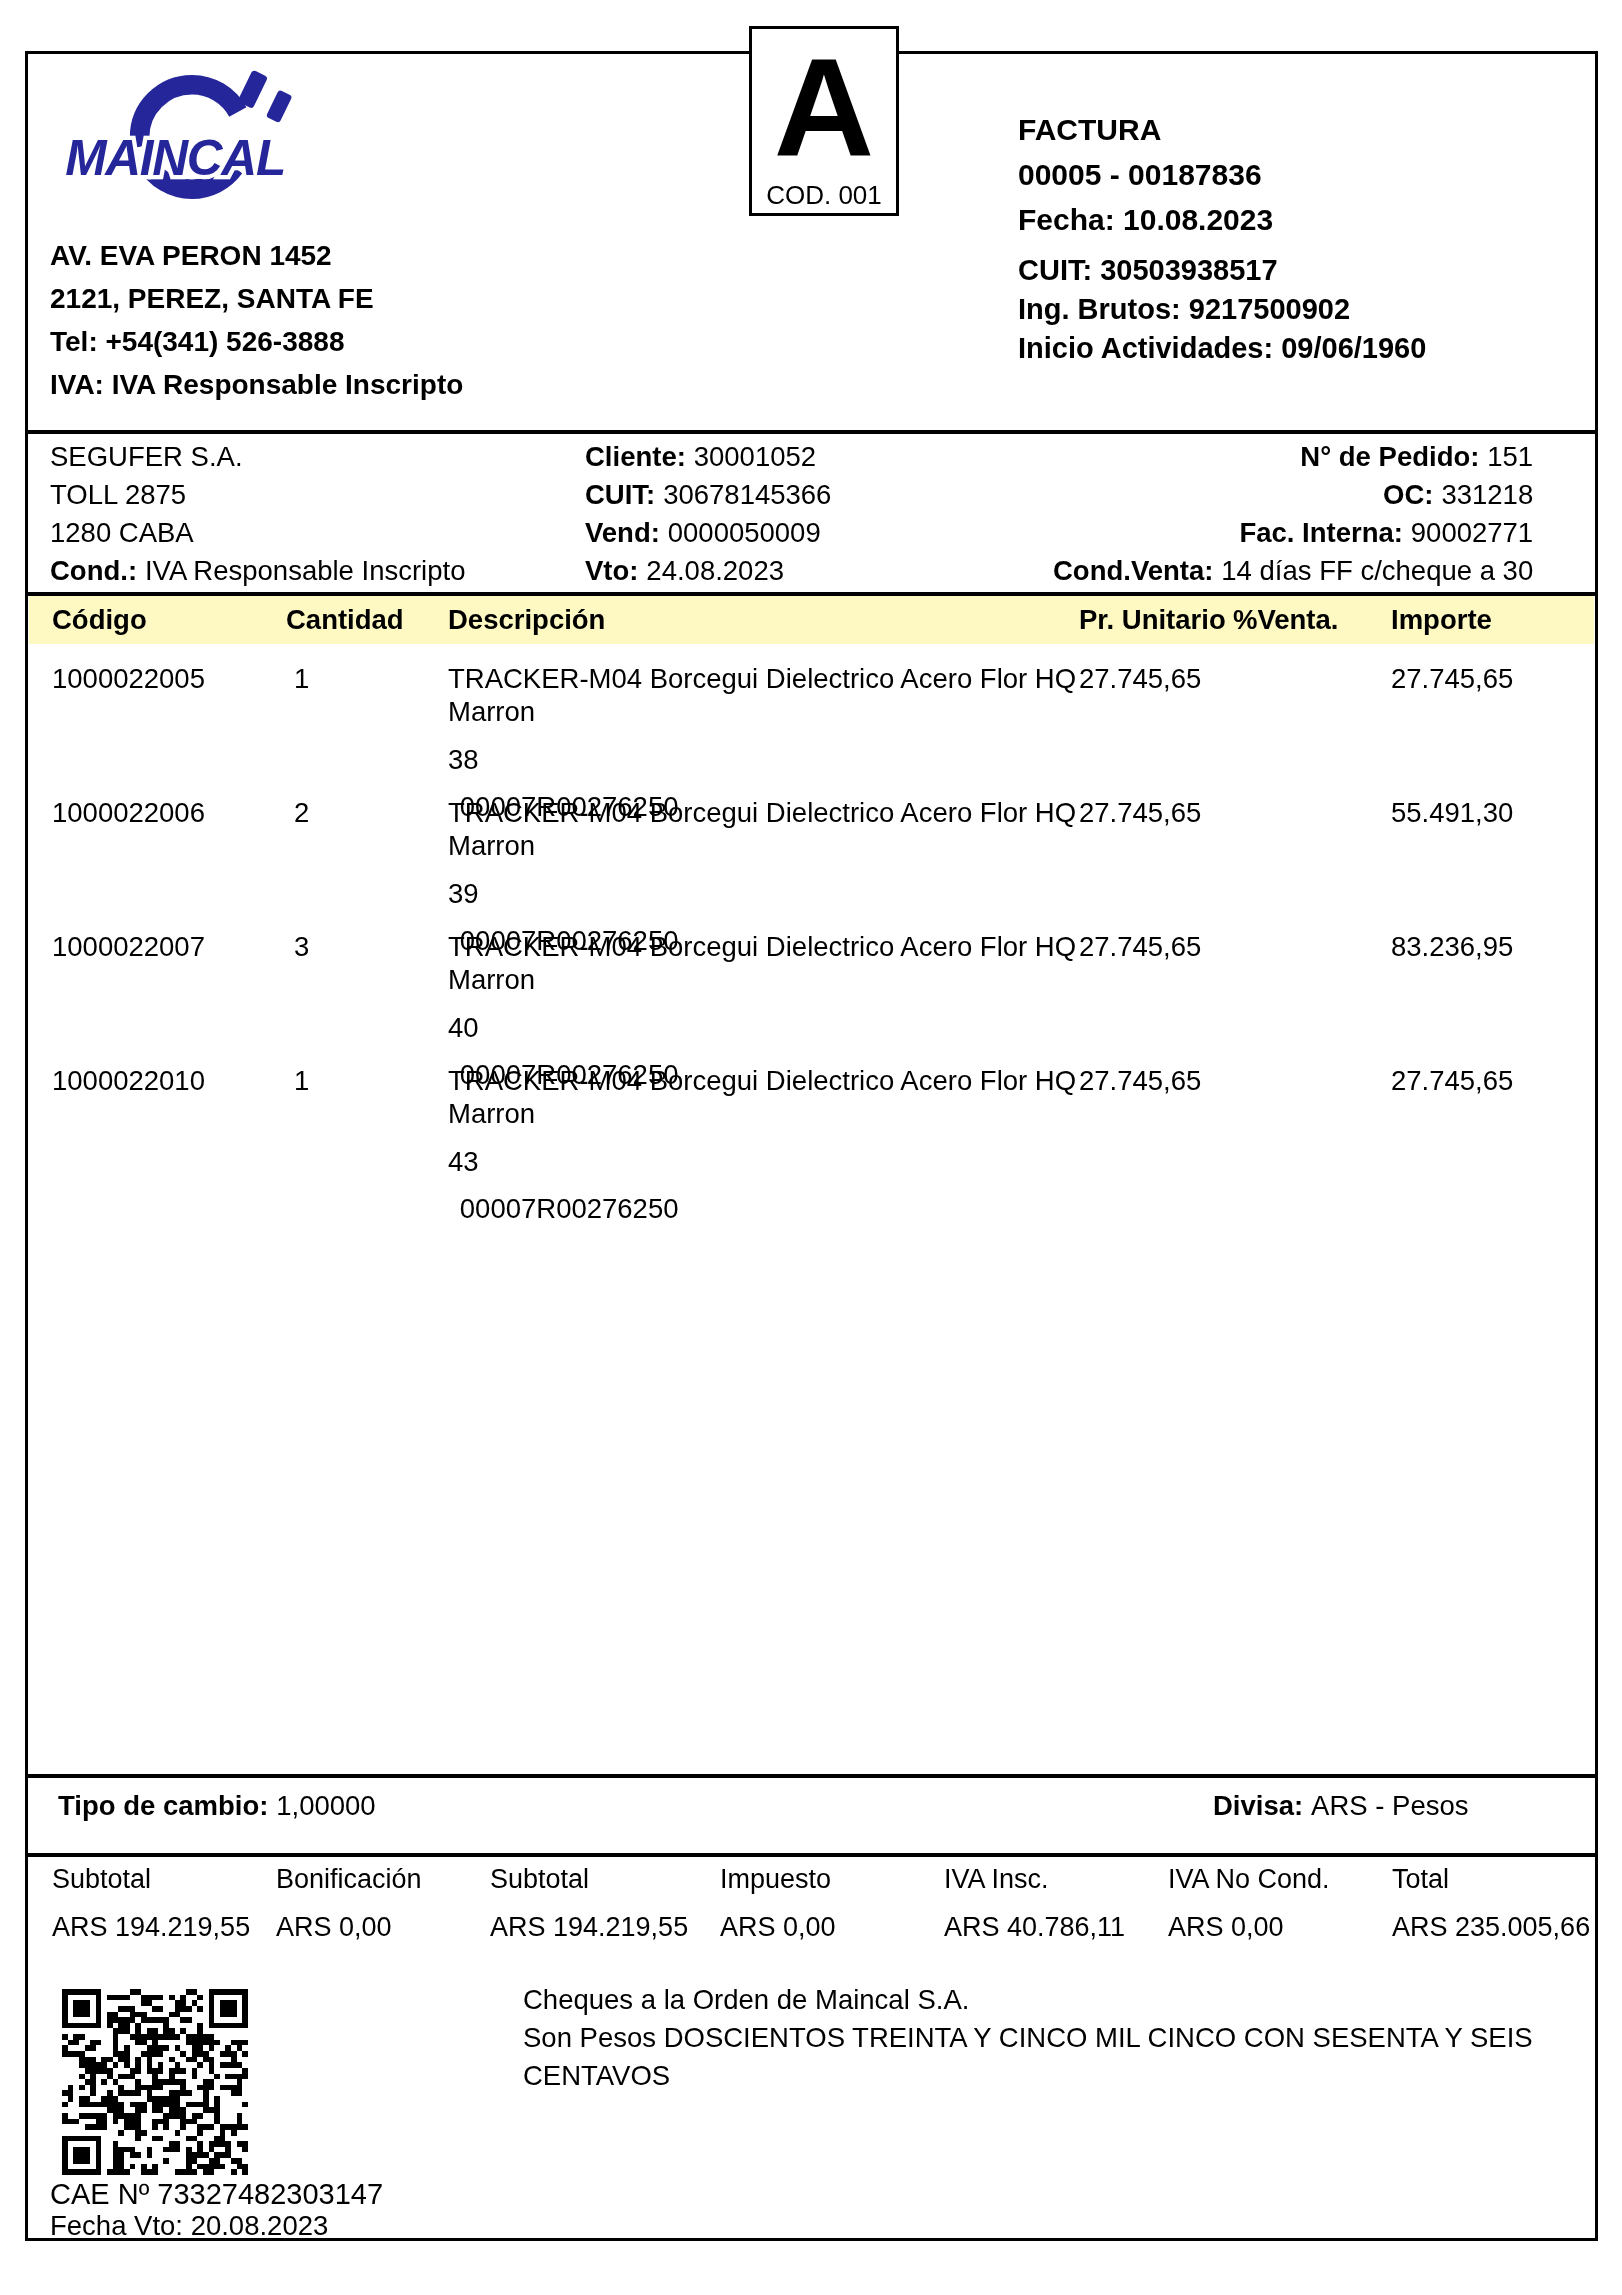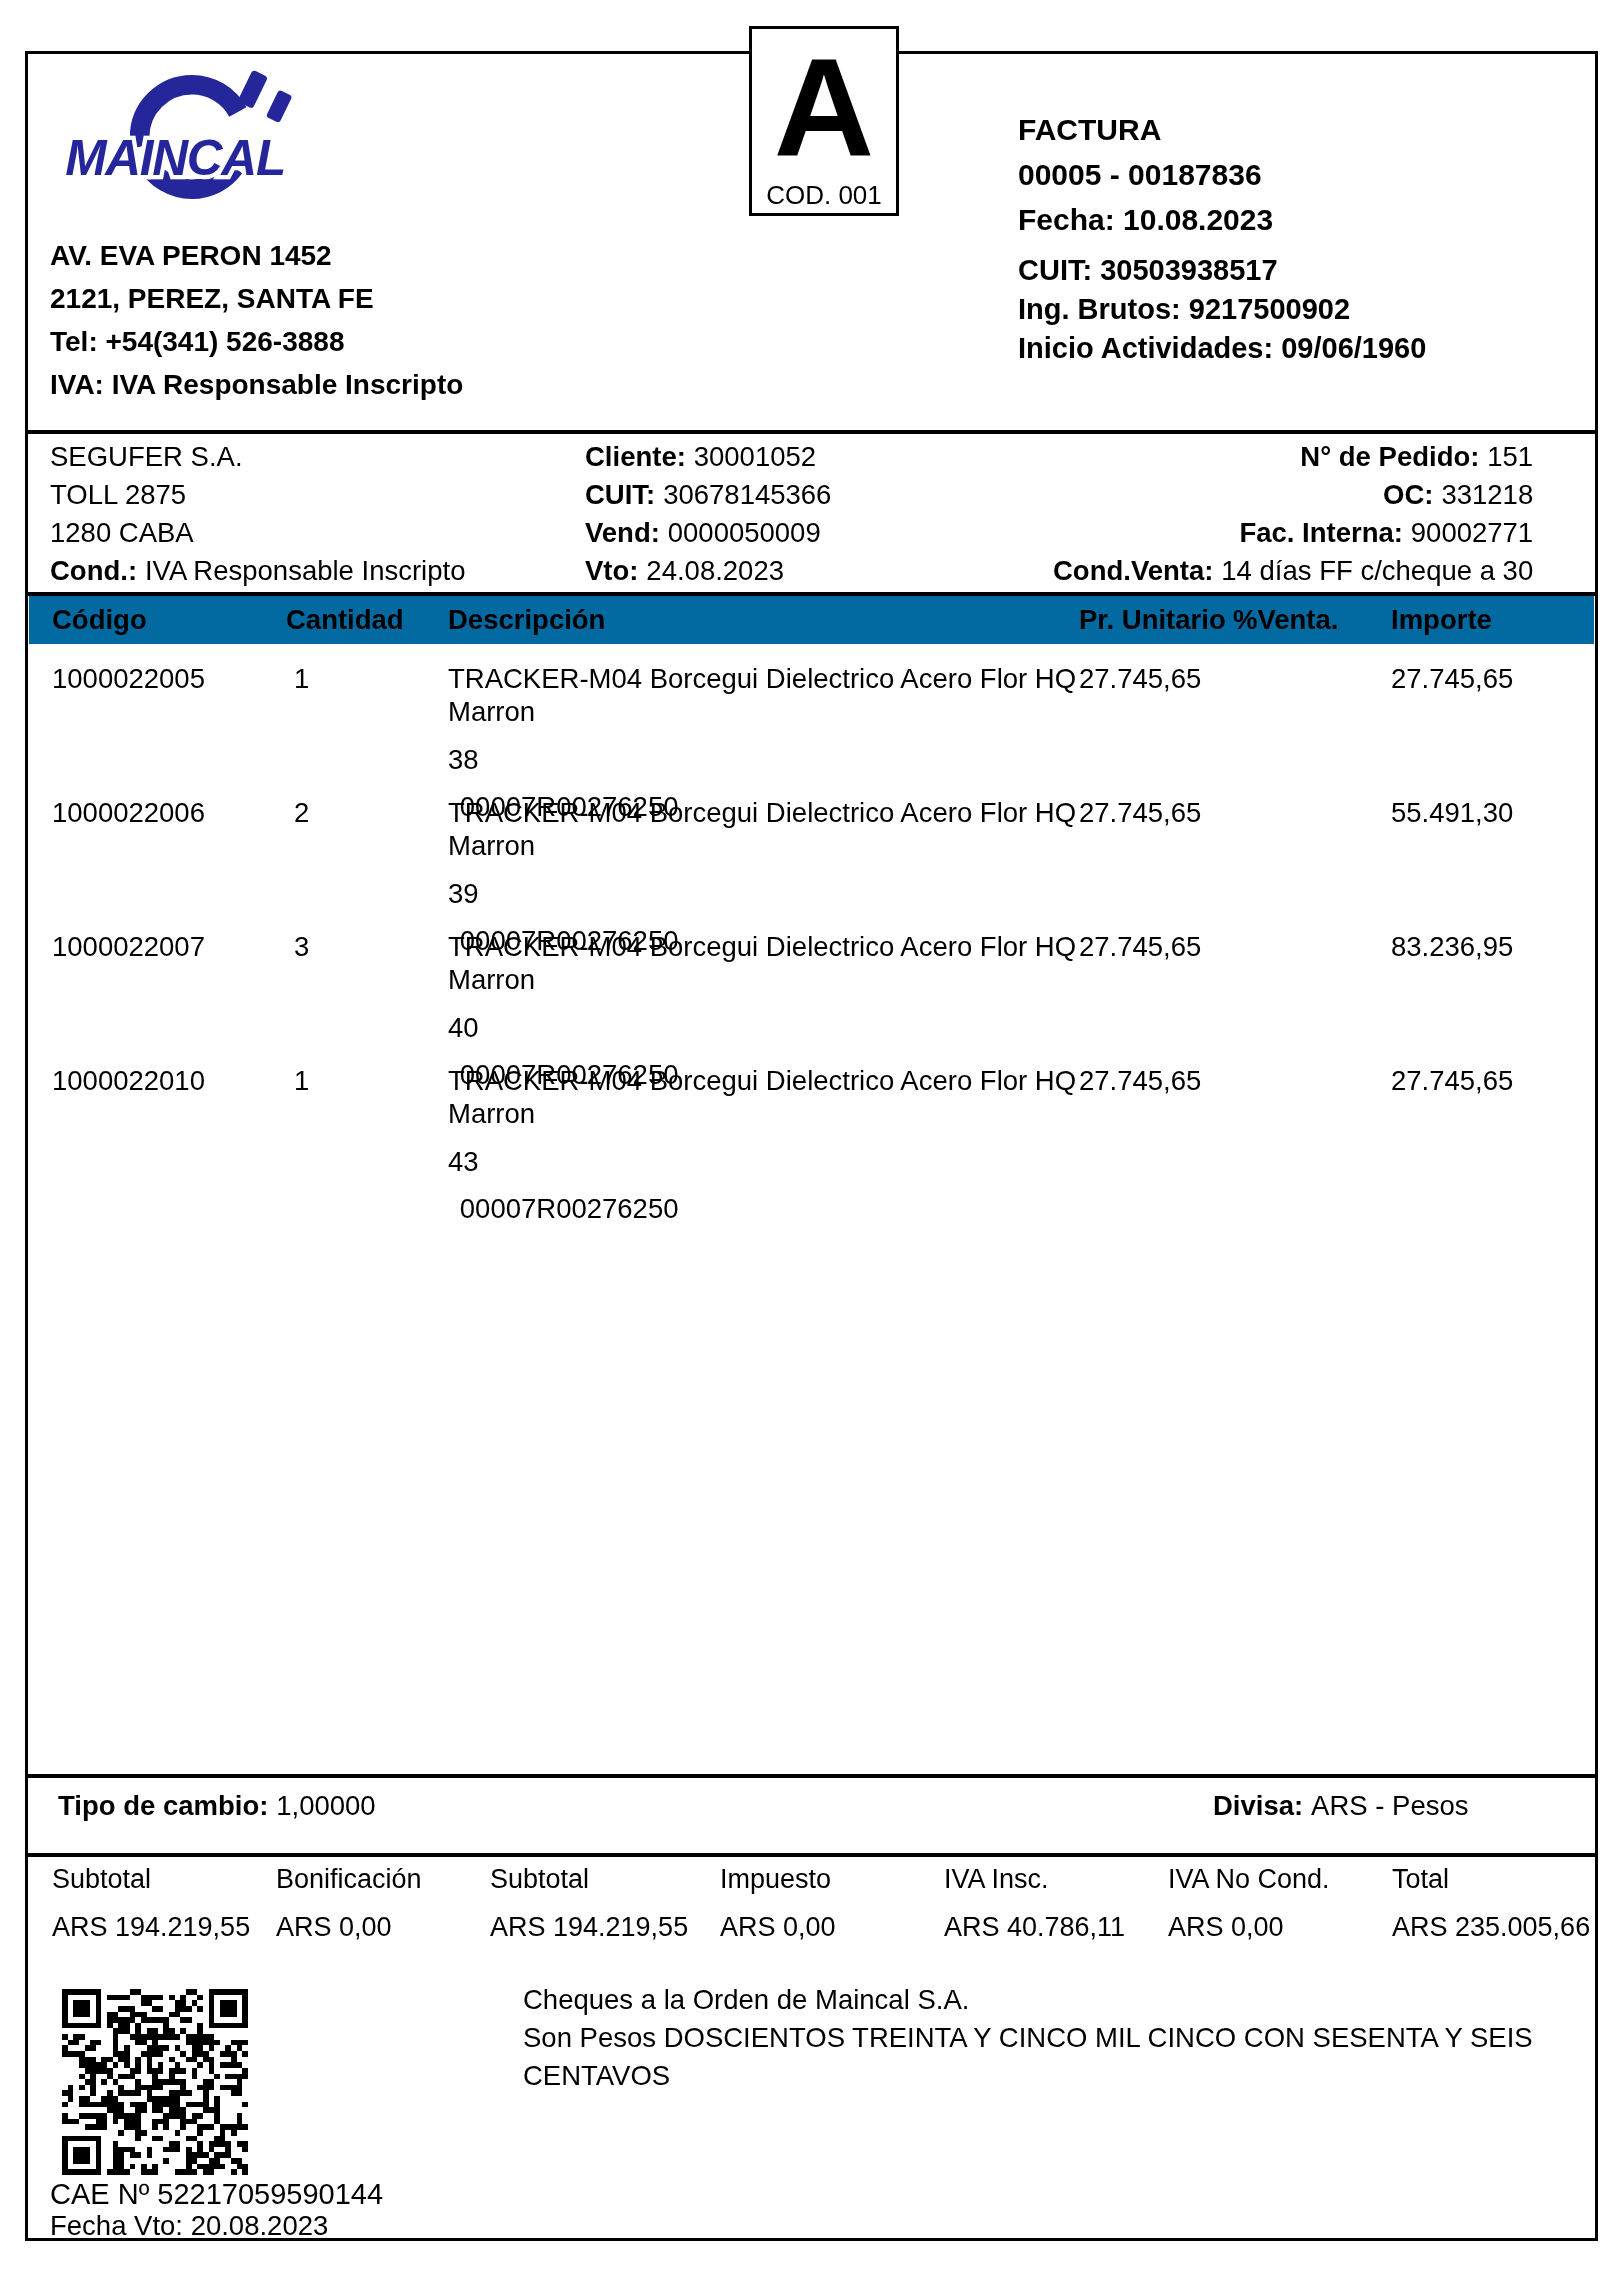--- a/index.html
+++ b/index.html
@@ -25,21 +25,21 @@
                font-size:29px;line-height:39px;}
 
   
   .client-col{position:absolute;top:438px;line-height:38px;font-size:27.5px;}
   .client-col.c1{left:50px;}
   .client-col.c2{left:585px;}
   .client-col.c3{left:1053px;text-align:right;}
 
   
   .thead{position:absolute;left:29px;top:596px;width:1565px;height:48px;
-         background:#0369a1;display:grid;box-sizing:border-box;padding-left:23px;
+         background:#fef9c3;display:grid;box-sizing:border-box;padding-left:23px;
          grid-template-columns:234px 162px 631px 154px 158px auto;
          align-items:center;font-weight:bold;font-size:27.5px;}
   .tbody{position:absolute;left:29px;top:644px;width:1565px;}
   .trow{position:relative;display:grid;box-sizing:border-box;height:134px;
         padding:18.3px 0 0 23px;
         grid-template-columns:234px 162px 631px 154px 158px auto;
         font-size:27.5px;line-height:33px;align-content:start;}
   .cell-qty{padding-left:7.9px;}
   .desc-line2{margin-top:14.4px;}
   .desc-line3{margin-top:14.4px;padding-left:11.8px;}
@@ -226,21 +226,21 @@
     <div>ARS 0,00</div>
     <div>ARS 40.786,11</div>
     <div>ARS 0,00</div>
     <div>ARS 235.005,66</div>
   </div>
 
   <svg class="qr" viewBox="0 0 33 33" shape-rendering="crispEdges">
     <rect x="0" y="0" width="33" height="33" fill="#fff"></rect>
     <path id="qr-path" fill="#000" d="M0 0h1v1h-1zM1 0h1v1h-1zM2 0h1v1h-1zM3 0h1v1h-1zM4 0h1v1h-1zM5 0h1v1h-1zM6 0h1v1h-1zM12 0h1v1h-1zM13 0h1v1h-1zM22 0h1v1h-1zM23 0h1v1h-1zM26 0h1v1h-1zM27 0h1v1h-1zM28 0h1v1h-1zM29 0h1v1h-1zM30 0h1v1h-1zM31 0h1v1h-1zM32 0h1v1h-1zM0 1h1v1h-1zM6 1h1v1h-1zM8 1h1v1h-1zM9 1h1v1h-1zM10 1h1v1h-1zM11 1h1v1h-1zM14 1h1v1h-1zM15 1h1v1h-1zM16 1h1v1h-1zM17 1h1v1h-1zM19 1h1v1h-1zM21 1h1v1h-1zM24 1h1v1h-1zM26 1h1v1h-1zM32 1h1v1h-1zM0 2h1v1h-1zM2 2h1v1h-1zM3 2h1v1h-1zM4 2h1v1h-1zM6 2h1v1h-1zM14 2h1v1h-1zM15 2h1v1h-1zM20 2h1v1h-1zM21 2h1v1h-1zM23 2h1v1h-1zM26 2h1v1h-1zM28 2h1v1h-1zM29 2h1v1h-1zM30 2h1v1h-1zM32 2h1v1h-1zM0 3h1v1h-1zM2 3h1v1h-1zM3 3h1v1h-1zM4 3h1v1h-1zM6 3h1v1h-1zM10 3h1v1h-1zM11 3h1v1h-1zM12 3h1v1h-1zM16 3h1v1h-1zM17 3h1v1h-1zM20 3h1v1h-1zM21 3h1v1h-1zM22 3h1v1h-1zM24 3h1v1h-1zM26 3h1v1h-1zM28 3h1v1h-1zM29 3h1v1h-1zM30 3h1v1h-1zM32 3h1v1h-1zM0 4h1v1h-1zM2 4h1v1h-1zM3 4h1v1h-1zM4 4h1v1h-1zM6 4h1v1h-1zM8 4h1v1h-1zM9 4h1v1h-1zM12 4h1v1h-1zM13 4h1v1h-1zM14 4h1v1h-1zM19 4h1v1h-1zM20 4h1v1h-1zM26 4h1v1h-1zM28 4h1v1h-1zM29 4h1v1h-1zM30 4h1v1h-1zM32 4h1v1h-1zM0 5h1v1h-1zM6 5h1v1h-1zM8 5h1v1h-1zM9 5h1v1h-1zM10 5h1v1h-1zM11 5h1v1h-1zM12 5h1v1h-1zM14 5h1v1h-1zM15 5h1v1h-1zM16 5h1v1h-1zM17 5h1v1h-1zM18 5h1v1h-1zM21 5h1v1h-1zM22 5h1v1h-1zM26 5h1v1h-1zM32 5h1v1h-1zM0 6h1v1h-1zM1 6h1v1h-1zM2 6h1v1h-1zM3 6h1v1h-1zM4 6h1v1h-1zM5 6h1v1h-1zM6 6h1v1h-1zM8 6h1v1h-1zM10 6h1v1h-1zM11 6h1v1h-1zM13 6h1v1h-1zM18 6h1v1h-1zM24 6h1v1h-1zM26 6h1v1h-1zM27 6h1v1h-1zM28 6h1v1h-1zM29 6h1v1h-1zM30 6h1v1h-1zM31 6h1v1h-1zM32 6h1v1h-1zM9 7h1v1h-1zM10 7h1v1h-1zM11 7h1v1h-1zM13 7h1v1h-1zM15 7h1v1h-1zM16 7h1v1h-1zM18 7h1v1h-1zM19 7h1v1h-1zM21 7h1v1h-1zM24 7h1v1h-1zM0 8h1v1h-1zM2 8h1v1h-1zM3 8h1v1h-1zM9 8h1v1h-1zM12 8h1v1h-1zM13 8h1v1h-1zM14 8h1v1h-1zM15 8h1v1h-1zM16 8h1v1h-1zM17 8h1v1h-1zM18 8h1v1h-1zM19 8h1v1h-1zM20 8h1v1h-1zM22 8h1v1h-1zM23 8h1v1h-1zM24 8h1v1h-1zM25 8h1v1h-1zM26 8h1v1h-1zM1 9h1v1h-1zM2 9h1v1h-1zM5 9h1v1h-1zM6 9h1v1h-1zM9 9h1v1h-1zM13 9h1v1h-1zM14 9h1v1h-1zM16 9h1v1h-1zM22 9h1v1h-1zM23 9h1v1h-1zM24 9h1v1h-1zM25 9h1v1h-1zM26 9h1v1h-1zM27 9h1v1h-1zM30 9h1v1h-1zM31 9h1v1h-1zM32 9h1v1h-1zM0 10h1v1h-1zM4 10h1v1h-1zM5 10h1v1h-1zM9 10h1v1h-1zM11 10h1v1h-1zM15 10h1v1h-1zM16 10h1v1h-1zM17 10h1v1h-1zM18 10h1v1h-1zM20 10h1v1h-1zM23 10h1v1h-1zM24 10h1v1h-1zM26 10h1v1h-1zM29 10h1v1h-1zM31 10h1v1h-1zM0 11h1v1h-1zM1 11h1v1h-1zM2 11h1v1h-1zM3 11h1v1h-1zM9 11h1v1h-1zM10 11h1v1h-1zM11 11h1v1h-1zM14 11h1v1h-1zM15 11h1v1h-1zM16 11h1v1h-1zM17 11h1v1h-1zM21 11h1v1h-1zM23 11h1v1h-1zM24 11h1v1h-1zM25 11h1v1h-1zM28 11h1v1h-1zM29 11h1v1h-1zM30 11h1v1h-1zM32 11h1v1h-1zM3 12h1v1h-1zM4 12h1v1h-1zM5 12h1v1h-1zM7 12h1v1h-1zM8 12h1v1h-1zM10 12h1v1h-1zM11 12h1v1h-1zM13 12h1v1h-1zM15 12h1v1h-1zM19 12h1v1h-1zM22 12h1v1h-1zM23 12h1v1h-1zM25 12h1v1h-1zM26 12h1v1h-1zM30 12h1v1h-1zM3 13h1v1h-1zM4 13h1v1h-1zM5 13h1v1h-1zM6 13h1v1h-1zM7 13h1v1h-1zM9 13h1v1h-1zM11 13h1v1h-1zM13 13h1v1h-1zM15 13h1v1h-1zM17 13h1v1h-1zM20 13h1v1h-1zM24 13h1v1h-1zM26 13h1v1h-1zM28 13h1v1h-1zM29 13h1v1h-1zM30 13h1v1h-1zM31 13h1v1h-1zM4 14h1v1h-1zM5 14h1v1h-1zM6 14h1v1h-1zM7 14h1v1h-1zM8 14h1v1h-1zM12 14h1v1h-1zM13 14h1v1h-1zM15 14h1v1h-1zM16 14h1v1h-1zM17 14h1v1h-1zM19 14h1v1h-1zM20 14h1v1h-1zM21 14h1v1h-1zM23 14h1v1h-1zM26 14h1v1h-1zM32 14h1v1h-1zM3 15h1v1h-1zM5 15h1v1h-1zM8 15h1v1h-1zM10 15h1v1h-1zM11 15h1v1h-1zM12 15h1v1h-1zM16 15h1v1h-1zM19 15h1v1h-1zM23 15h1v1h-1zM27 15h1v1h-1zM29 15h1v1h-1zM30 15h1v1h-1zM31 15h1v1h-1zM32 15h1v1h-1zM4 16h1v1h-1zM5 16h1v1h-1zM7 16h1v1h-1zM9 16h1v1h-1zM13 16h1v1h-1zM16 16h1v1h-1zM17 16h1v1h-1zM18 16h1v1h-1zM19 16h1v1h-1zM20 16h1v1h-1zM21 16h1v1h-1zM25 16h1v1h-1zM26 16h1v1h-1zM31 16h1v1h-1zM1 17h1v1h-1zM3 17h1v1h-1zM5 17h1v1h-1zM10 17h1v1h-1zM13 17h1v1h-1zM14 17h1v1h-1zM15 17h1v1h-1zM16 17h1v1h-1zM17 17h1v1h-1zM21 17h1v1h-1zM24 17h1v1h-1zM25 17h1v1h-1zM26 17h1v1h-1zM28 17h1v1h-1zM29 17h1v1h-1zM30 17h1v1h-1zM31 17h1v1h-1zM0 18h1v1h-1zM1 18h1v1h-1zM5 18h1v1h-1zM8 18h1v1h-1zM10 18h1v1h-1zM11 18h1v1h-1zM12 18h1v1h-1zM13 18h1v1h-1zM15 18h1v1h-1zM19 18h1v1h-1zM20 18h1v1h-1zM21 18h1v1h-1zM22 18h1v1h-1zM25 18h1v1h-1zM30 18h1v1h-1zM31 18h1v1h-1zM1 19h1v1h-1zM3 19h1v1h-1zM4 19h1v1h-1zM7 19h1v1h-1zM8 19h1v1h-1zM9 19h1v1h-1zM15 19h1v1h-1zM16 19h1v1h-1zM17 19h1v1h-1zM18 19h1v1h-1zM19 19h1v1h-1zM20 19h1v1h-1zM25 19h1v1h-1zM27 19h1v1h-1zM0 20h1v1h-1zM3 20h1v1h-1zM4 20h1v1h-1zM5 20h1v1h-1zM6 20h1v1h-1zM7 20h1v1h-1zM8 20h1v1h-1zM9 20h1v1h-1zM10 20h1v1h-1zM12 20h1v1h-1zM13 20h1v1h-1zM14 20h1v1h-1zM16 20h1v1h-1zM17 20h1v1h-1zM18 20h1v1h-1zM19 20h1v1h-1zM20 20h1v1h-1zM22 20h1v1h-1zM23 20h1v1h-1zM24 20h1v1h-1zM25 20h1v1h-1zM27 20h1v1h-1zM32 20h1v1h-1zM8 21h1v1h-1zM9 21h1v1h-1zM10 21h1v1h-1zM13 21h1v1h-1zM14 21h1v1h-1zM16 21h1v1h-1zM17 21h1v1h-1zM19 21h1v1h-1zM20 21h1v1h-1zM21 21h1v1h-1zM25 21h1v1h-1zM26 21h1v1h-1zM27 21h1v1h-1zM0 22h1v1h-1zM3 22h1v1h-1zM4 22h1v1h-1zM5 22h1v1h-1zM6 22h1v1h-1zM7 22h1v1h-1zM9 22h1v1h-1zM10 22h1v1h-1zM11 22h1v1h-1zM12 22h1v1h-1zM13 22h1v1h-1zM18 22h1v1h-1zM19 22h1v1h-1zM20 22h1v1h-1zM21 22h1v1h-1zM23 22h1v1h-1zM24 22h1v1h-1zM27 22h1v1h-1zM31 22h1v1h-1zM0 23h1v1h-1zM1 23h1v1h-1zM2 23h1v1h-1zM6 23h1v1h-1zM7 23h1v1h-1zM9 23h1v1h-1zM11 23h1v1h-1zM12 23h1v1h-1zM13 23h1v1h-1zM16 23h1v1h-1zM17 23h1v1h-1zM18 23h1v1h-1zM21 23h1v1h-1zM22 23h1v1h-1zM23 23h1v1h-1zM27 23h1v1h-1zM31 23h1v1h-1zM4 24h1v1h-1zM5 24h1v1h-1zM6 24h1v1h-1zM7 24h1v1h-1zM11 24h1v1h-1zM12 24h1v1h-1zM13 24h1v1h-1zM16 24h1v1h-1zM18 24h1v1h-1zM21 24h1v1h-1zM24 24h1v1h-1zM25 24h1v1h-1zM26 24h1v1h-1zM28 24h1v1h-1zM29 24h1v1h-1zM30 24h1v1h-1zM31 24h1v1h-1zM32 24h1v1h-1zM10 25h1v1h-1zM13 25h1v1h-1zM14 25h1v1h-1zM20 25h1v1h-1zM24 25h1v1h-1zM28 25h1v1h-1zM30 25h1v1h-1zM0 26h1v1h-1zM1 26h1v1h-1zM2 26h1v1h-1zM3 26h1v1h-1zM4 26h1v1h-1zM5 26h1v1h-1zM6 26h1v1h-1zM13 26h1v1h-1zM16 26h1v1h-1zM17 26h1v1h-1zM22 26h1v1h-1zM23 26h1v1h-1zM27 26h1v1h-1zM28 26h1v1h-1zM0 27h1v1h-1zM6 27h1v1h-1zM9 27h1v1h-1zM19 27h1v1h-1zM20 27h1v1h-1zM24 27h1v1h-1zM26 27h1v1h-1zM27 27h1v1h-1zM28 27h1v1h-1zM29 27h1v1h-1zM31 27h1v1h-1zM32 27h1v1h-1zM0 28h1v1h-1zM2 28h1v1h-1zM3 28h1v1h-1zM4 28h1v1h-1zM6 28h1v1h-1zM9 28h1v1h-1zM10 28h1v1h-1zM11 28h1v1h-1zM12 28h1v1h-1zM15 28h1v1h-1zM18 28h1v1h-1zM19 28h1v1h-1zM20 28h1v1h-1zM22 28h1v1h-1zM24 28h1v1h-1zM26 28h1v1h-1zM29 28h1v1h-1zM32 28h1v1h-1zM0 29h1v1h-1zM2 29h1v1h-1zM3 29h1v1h-1zM4 29h1v1h-1zM6 29h1v1h-1zM9 29h1v1h-1zM10 29h1v1h-1zM12 29h1v1h-1zM13 29h1v1h-1zM15 29h1v1h-1zM22 29h1v1h-1zM23 29h1v1h-1zM24 29h1v1h-1zM25 29h1v1h-1zM27 29h1v1h-1zM28 29h1v1h-1zM29 29h1v1h-1zM0 30h1v1h-1zM2 30h1v1h-1zM3 30h1v1h-1zM4 30h1v1h-1zM6 30h1v1h-1zM9 30h1v1h-1zM10 30h1v1h-1zM18 30h1v1h-1zM22 30h1v1h-1zM23 30h1v1h-1zM26 30h1v1h-1zM27 30h1v1h-1zM30 30h1v1h-1zM31 30h1v1h-1zM0 31h1v1h-1zM6 31h1v1h-1zM9 31h1v1h-1zM10 31h1v1h-1zM12 31h1v1h-1zM14 31h1v1h-1zM16 31h1v1h-1zM22 31h1v1h-1zM24 31h1v1h-1zM25 31h1v1h-1zM26 31h1v1h-1zM27 31h1v1h-1zM28 31h1v1h-1zM31 31h1v1h-1zM32 31h1v1h-1zM0 32h1v1h-1zM1 32h1v1h-1zM2 32h1v1h-1zM3 32h1v1h-1zM4 32h1v1h-1zM5 32h1v1h-1zM6 32h1v1h-1zM8 32h1v1h-1zM9 32h1v1h-1zM10 32h1v1h-1zM11 32h1v1h-1zM14 32h1v1h-1zM15 32h1v1h-1zM16 32h1v1h-1zM20 32h1v1h-1zM21 32h1v1h-1zM22 32h1v1h-1zM23 32h1v1h-1zM25 32h1v1h-1zM26 32h1v1h-1zM30 32h1v1h-1zM32 32h1v1h-1z"></path>
   </svg>
-  <div class="cae">CAE Nº 52217059590144</div>
+  <div class="cae">CAE Nº 73327482303147</div>
   <div class="fvto">Fecha Vto: 20.08.2023</div>
 
   <div class="amount-words">
     <div>Cheques a la Orden de Maincal S.A.</div>
     <div>Son Pesos DOSCIENTOS TREINTA Y CINCO MIL CINCO CON SESENTA Y SEIS CENTAVOS</div>
   </div>
 
 </div>
 
 

